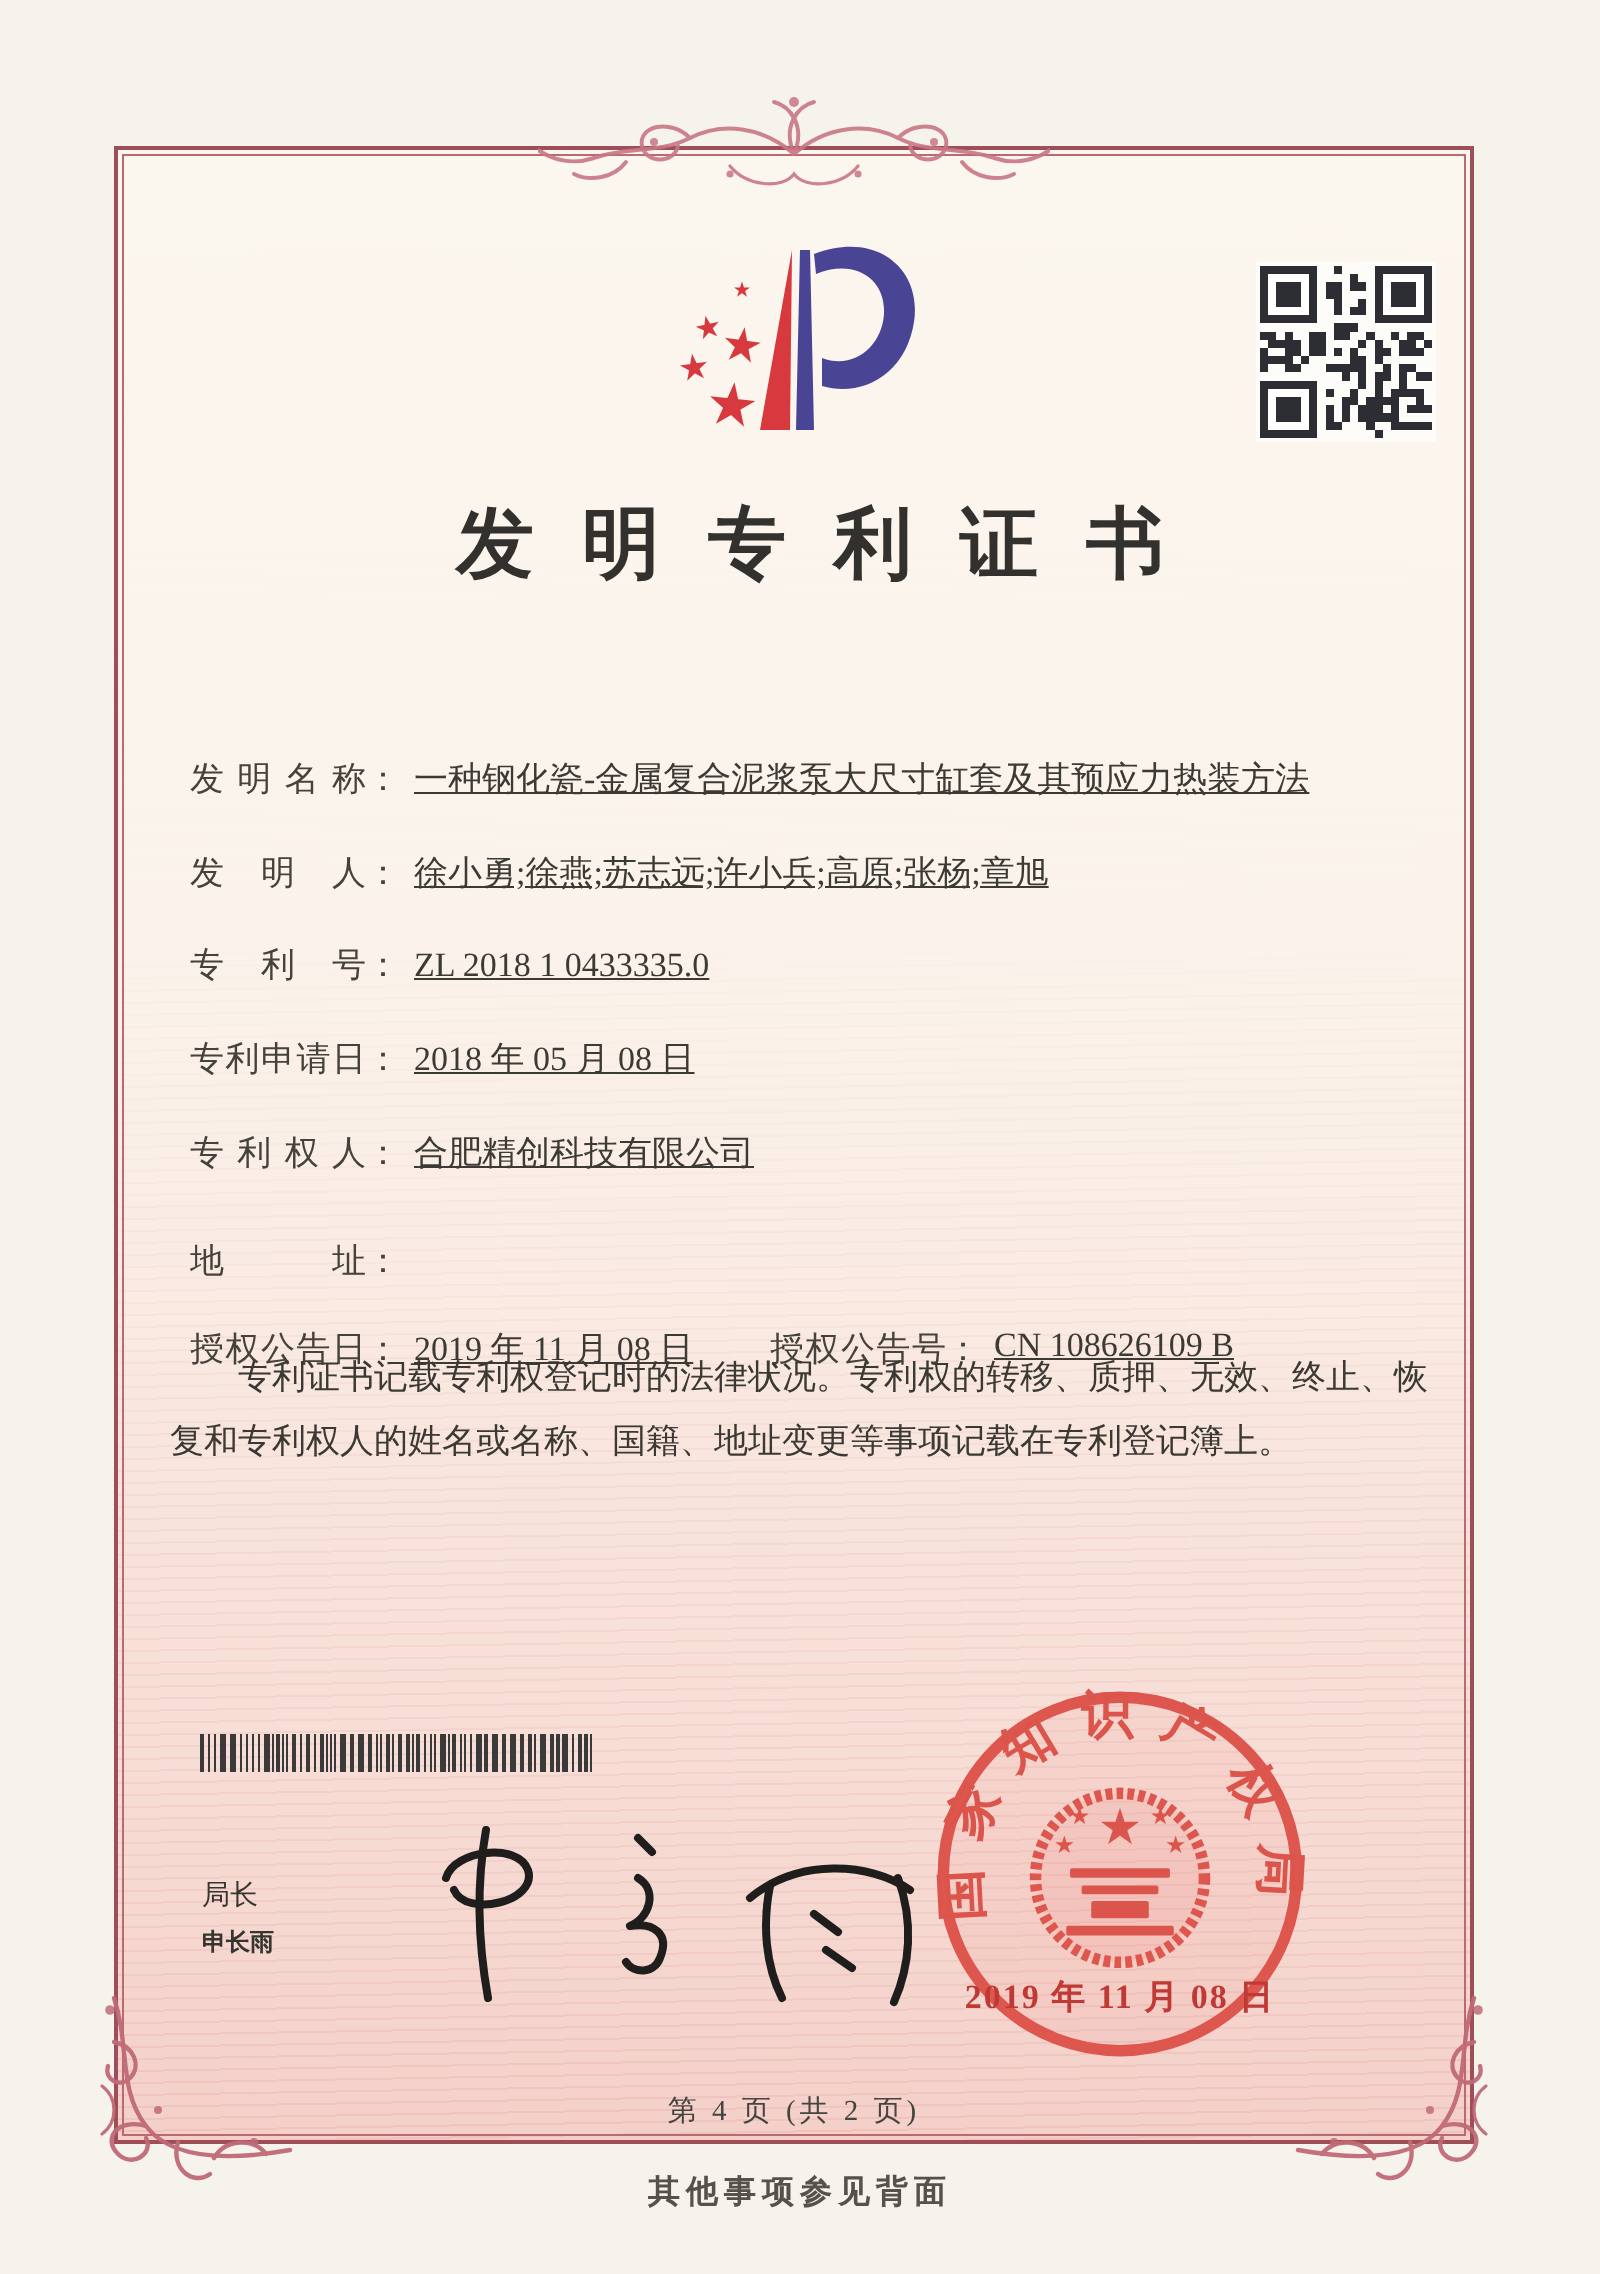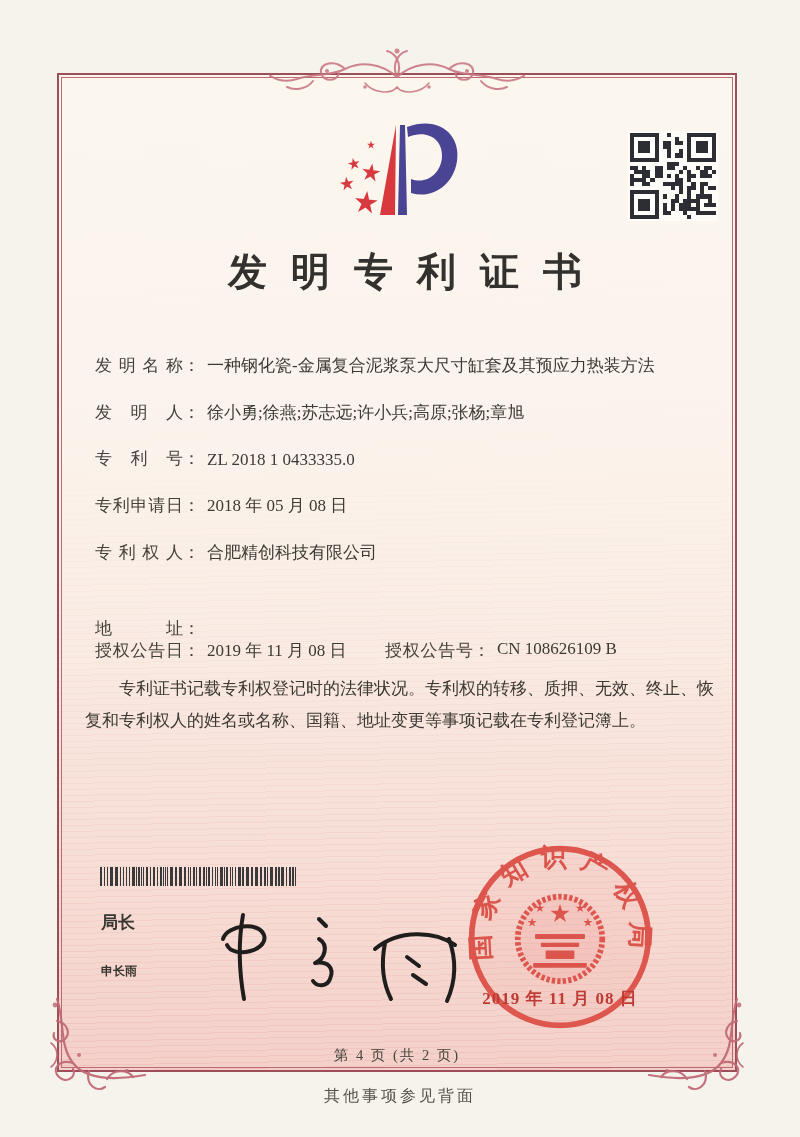--- a/index.html
+++ b/index.html
@@ -24,42 +24,42 @@
   }
   .abs{position:absolute;}
   
   .cert-number{left:18px;top:50px;font-size:17px;letter-spacing:2px;color:#4a4742;}
   .logo{left:268px;top:36px;width:164px;height:124px;}
   .qr{left:569px;top:56px;width:86px;height:86px;background:#fdfcf9;padding:2px;}
   .title{left:0;top:170px;width:100%;text-align:center;font-size:39px;font-weight:600;
          letter-spacing:24px;padding-left:40px;box-sizing:border-box;color:#33312e;}
   
   .fields{left:36px;top:0;width:618px;font-size:17px;}
-  .frow{position:absolute;left:0;display:flex;align-items:flex-end;width:618px;}
+  .frow{position:absolute;left:0;display:flex;align-items:center;width:618px;margin-top:24px;}
   .flabel{display:inline-block;width:88px;text-align:justify;text-align-last:justify;
           flex:0 0 88px;color:#45423c;}
   .fsep{flex:0 0 auto;color:#45423c;}
-  .fvalue{margin-left:7px;color:#3c3a34;}
+  .fvalue{margin-left:7px;color:#3c3a34;text-decoration:underline;}
   .addr .fvalue{width:470px;line-height:25px;}
   .grant2{position:absolute;left:290px;top:0;display:flex;align-items:flex-start;}
   
   .paras{left:26px;top:598px;width:634px;font-size:17px;line-height:32px;color:#3b3933;}
   .paras p{margin:0 0 3px 0;text-indent:2em;}
   
   .barcode{left:41px;top:792px;width:200px;height:19px;}
-  .issuer-post{left:42px;top:836px;font-size:17px;font-weight:700;color:#37352f;}
+  .issuer-post{left:42px;top:864px;font-size:14px;font-weight:400;color:#37352f;}
   .issuer-name{left:42px;top:888px;font-size:12px;font-weight:600;color:#37352f;}
   .signature{left:148px;top:824px;width:276px;height:116px;}
   .seal{left:405px;top:766px;width:192px;height:192px;}
   .seal-date{left:405px;top:912px;width:192px;text-align:center;font-size:17px;
              font-weight:700;color:#bf3a35;letter-spacing:1px;}
   .page-indicator{left:0;top:971px;width:100%;text-align:center;font-size:14.5px;
                   letter-spacing:2px;color:#46443e;}
   .back-note{position:absolute;left:0;top:1086px;width:100%;text-align:center;
-             font-size:16px;letter-spacing:3px;color:#55524b;}
+             font-size:16px;letter-spacing:3px;color:#55524b;font-weight:bold;}
   
   .orn-top{position:absolute;left:50%;top:-40px;transform:translateX(-50%);}
   .orn-bl{position:absolute;left:-16px;top:922px;}
   .orn-br{position:absolute;right:-16px;top:922px;transform:scaleX(-1);}
   svg{display:block;}
 </style>
 </head>
 <body>
 
 <div class="cert">
@@ -292,21 +292,21 @@
     <div class="frow" style="top:419px">
       <span class="flabel">专利申请日</span>
         <span class="fsep">：</span>
       <span class="fvalue">2018 年 05 月 08 日</span>
     </div>
     <div class="frow" style="top:466px">
       <span class="flabel">专利权人</span>
         <span class="fsep">：</span>
       <span class="fvalue">合肥精创科技有限公司</span>
     </div>
-    <div class="frow addr" style="top:542px">
+    <div class="frow addr" style="top:520px">
       <span class="flabel">地址</span>
         <span class="fsep">：</span>
     </div>
     <div class="frow" style="top:564px">
       <span class="flabel">授权公告日</span>
         <span class="fsep">：</span>
       <span class="fvalue">2019 年 11 月 08 日</span>
       <span class="grant2">
         <span class="flabel">授权公告号</span>
           <span class="fsep">：</span>

